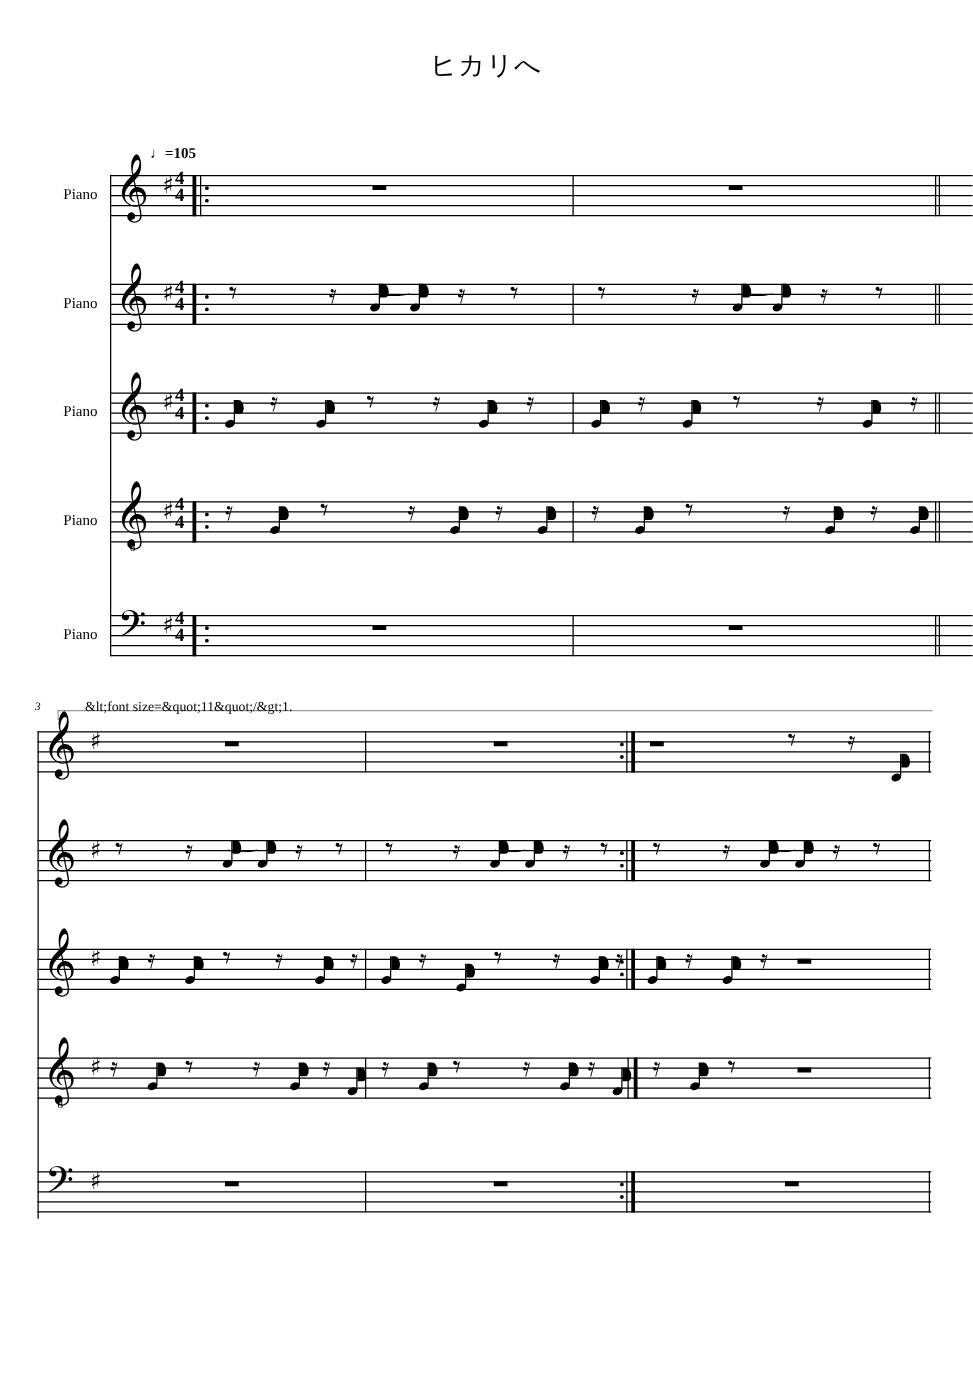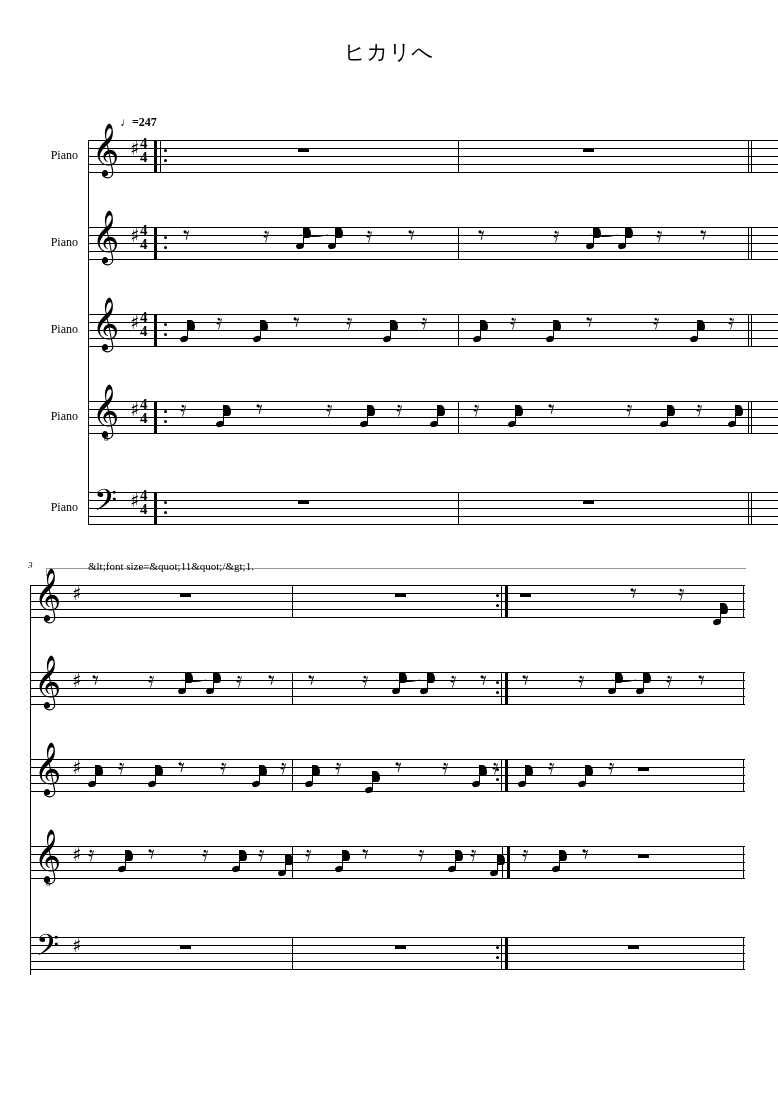--- a/index.html
+++ b/index.html
@@ -228,21 +228,21 @@
 </style>
 </head>
 <body>
 
 <div class="page">
 
   <div class="title">ヒカリへ</div>
 
   <div class="system system1">
 
-    <div class="tempo" style="left:120px; top:-5px;">♩=247</div>
+    <div class="tempo" style="left:120px; top:-5px;">♩=105</div>
 
     <div class="sysbar" style="top:20px; height:385px;"></div>
 
     <div class="staff" style="top:20px; width:1070px;">
       <div class="stafflines" style="width:1070px;">
           <i style="width:1070px"></i>
           <i style="width:1070px"></i>
           <i style="width:1070px"></i>
           <i style="width:1070px"></i>
           <i style="width:1070px"></i>
@@ -488,21 +488,21 @@
       <div class="barline" style="left:663px;"></div>
     </div>
   </div>
 
   <div class="system system2">
 
     <div class="measure-num" style="left:28px; top:5px;">3</div>
 
     <div class="volta-line" style="left:46px; top:13px; width:700px;"></div>
     <div class="volta-hook" style="left:46px; top:13px;"></div>
-    <div class="volta" style="left:88px; top:5px;">&amp;lt;font size=&amp;quot;11&amp;quot;/&amp;gt;1.</div>
+    <div class="volta" style="left:68px; top:5px;">&amp;lt;font size=&amp;quot;11&amp;quot;/&amp;gt;1.</div>
 
     <div class="sysbar" style="left:30px; top:30px; height:390px;"></div>
 
     <div class="staff" style="left:30px; top:30px; width:715px;">
       <div class="stafflines" style="width:715px;">
           <i style="width:715px"></i>
           <i style="width:715px"></i>
           <i style="width:715px"></i>
           <i style="width:715px"></i>
           <i style="width:715px"></i>

